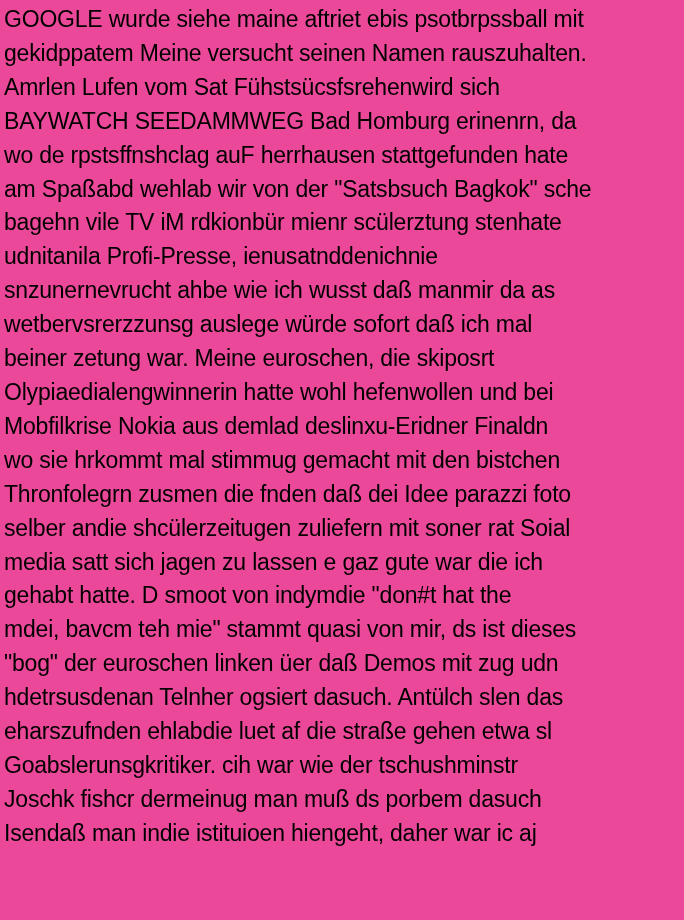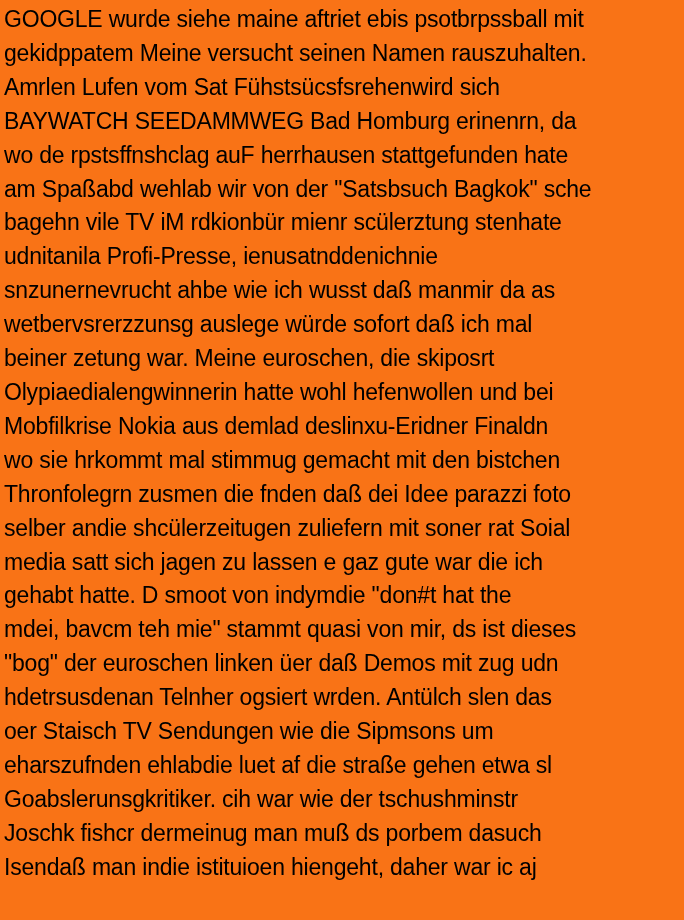--- a/index.html
+++ b/index.html
@@ -10,21 +10,21 @@
   body {
     width: 684px;
     height: 920px;
     overflow: hidden;
   }
   .page {
     box-sizing: border-box;
     width: 684px;
     height: 920px;
     padding: 3px 0 0 4px;
-    background: #f97316;
+    background: #ec4899;
   }
   .line {
     font-family: "Liberation Sans", "DejaVu Sans", sans-serif;
     font-size: 23px;
     line-height: 33.9px;
     color: #000000;
     white-space: pre;
     letter-spacing: -0.2px;
   }
 </style>
@@ -45,19 +45,18 @@
   <div class="line">beiner zetung war. Meine euroschen, die skiposrt</div>
   <div class="line">Olypiaedialengwinnerin hatte wohl hefenwollen und bei</div>
   <div class="line">Mobfilkrise Nokia aus demlad deslinxu-Eridner Finaldn</div>
   <div class="line">wo sie hrkommt mal stimmug gemacht mit den bistchen</div>
   <div class="line">Thronfolegrn zusmen die fnden daß dei Idee parazzi foto</div>
   <div class="line">selber andie shcülerzeitugen zuliefern mit soner rat Soial</div>
   <div class="line">media satt sich jagen zu lassen e gaz gute war die ich</div>
   <div class="line">gehabt hatte. D smoot von indymdie "don#t hat the</div>
   <div class="line">mdei, bavcm teh mie" stammt quasi von mir, ds ist dieses</div>
   <div class="line">"bog" der euroschen linken üer daß Demos mit zug udn</div>
-  <div class="line">hdetrsusdenan Telnher ogsiert wrden. Antülch slen das</div>
-  <div class="line">oer Staisch TV Sendungen wie die Sipmsons um</div>
+  <div class="line">hdetrsusdenan Telnher ogsiert dasuch. Antülch slen das</div>
   <div class="line">eharszufnden ehlabdie luet af die straße gehen etwa sl</div>
   <div class="line">Goabslerunsgkritiker. cih war wie der tschushminstr</div>
   <div class="line">Joschk fishcr dermeinug man muß ds porbem dasuch</div>
   <div class="line">Isendaß man indie istituioen hiengeht, daher war ic aj</div>
 </div>
 
 </body></html>

